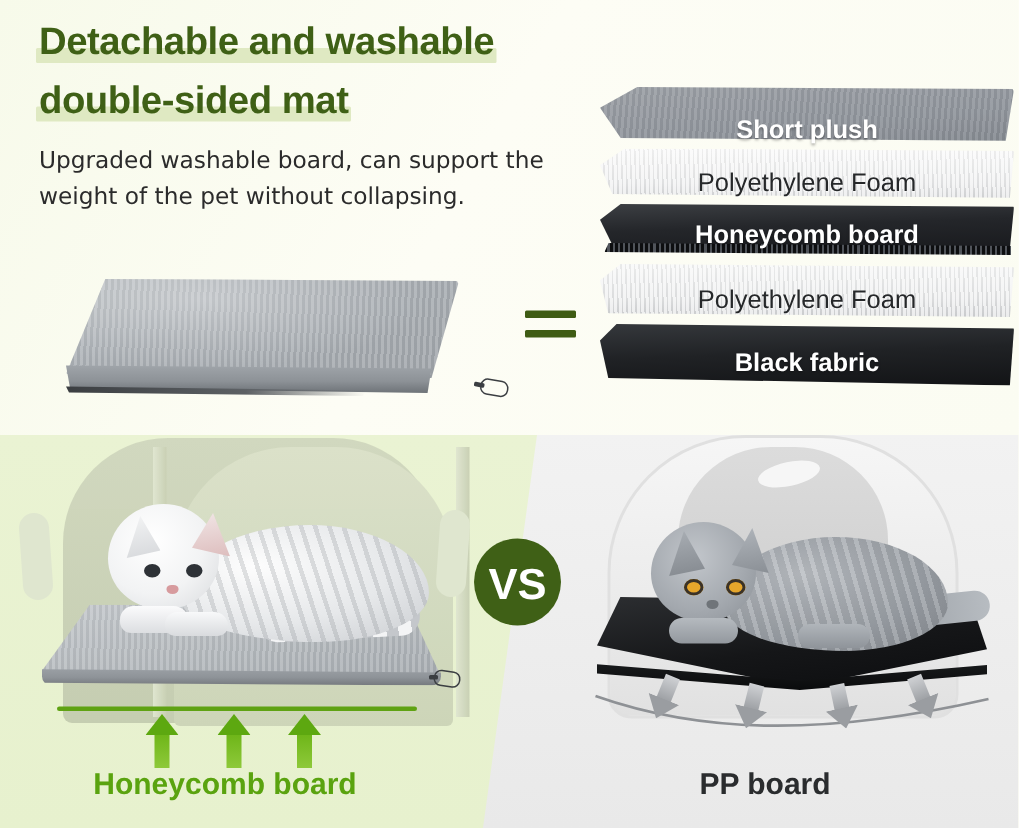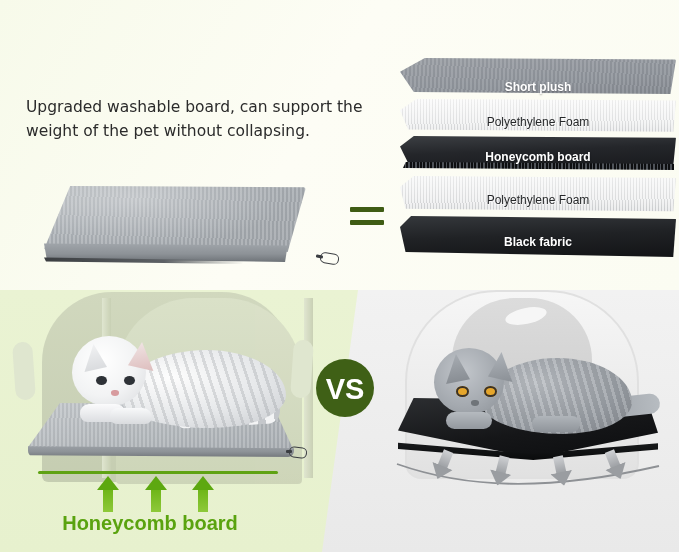--- a/index.html
+++ b/index.html
@@ -88,21 +88,21 @@
   .layer-stack{position:absolute;left:400px;top:58px;width:279px;height:215px;}
   .layer{
     position:absolute;left:0;width:276px;
     display:flex;align-items:center;justify-content:center;
     font-size:13.5px;
   }
   .slab{
     position:absolute;left:0;top:0;width:100%;height:100%;
   }
   .lbl{
-    position:relative;z-index:5;font-size:12px;
+    position:relative;z-index:5;font-size:17px;
     text-shadow:0 1px 2px rgba(0,0,0,.35);
     white-space:nowrap;
   }
 
   
   .L1{top:0;height:46px;}
   .L1 .slab{
     background:
       repeating-linear-gradient(95deg, rgba(255,255,255,.10) 0 2px, rgba(0,0,0,.04) 2px 4px),
       linear-gradient(175deg,#9b9fa5 0%,#8f949b 55%,#7f848b 100%);
@@ -371,20 +371,31 @@
     font-size:20px;font-weight:bold;color:#2a2c2e;
   }
 </style>
 </head>
 <body>
 
 <div id="root">
 
   <div class="top-section">
 
+    <div class="headline-block">
+      <div class="headline-line l1">
+        <span class="hl-bar"></span>
+        <span class="hl-text">Detachable and washable</span>
+      </div>
+      <br>
+      <div class="headline-line l2">
+        <span class="hl-bar"></span>
+        <span class="hl-text">double-sided mat</span>
+      </div>
+    </div>
 
     <div class="subtext">Upgraded washable board, can support the weight of the pet without collapsing.</div>
 
     <div class="mat-photo">
       <div class="mat-top"></div>
       <div class="mat-side"></div>
       <div class="mat-edge-dark"></div>
       <div class="zipper-pull">
         <span class="zp-neck"></span>
         <span class="zp-body"></span>
@@ -516,20 +527,21 @@
         </div>
       <div class="arrow-dn ad3">
           <span class="shaft"></span>
           <span class="head"></span>
         </div>
       <div class="arrow-dn ad4">
           <span class="shaft"></span>
           <span class="head"></span>
         </div>
 
+      <div class="label-right">PP board</div>
     </div>
 
     <svg style="position:absolute;left:315px;top:68px;width:60px;height:60px;" viewBox="0 0 60 60">
       <circle cx="30" cy="30" r="29" fill="#3f6016"></circle>
       <text id="vs-text" x="30" y="41" text-anchor="middle" font-family="Liberation Sans, sans-serif" font-size="29" font-weight="bold" fill="#ffffff">VS</text>
     </svg>
 
   </div>
 </div>
 

